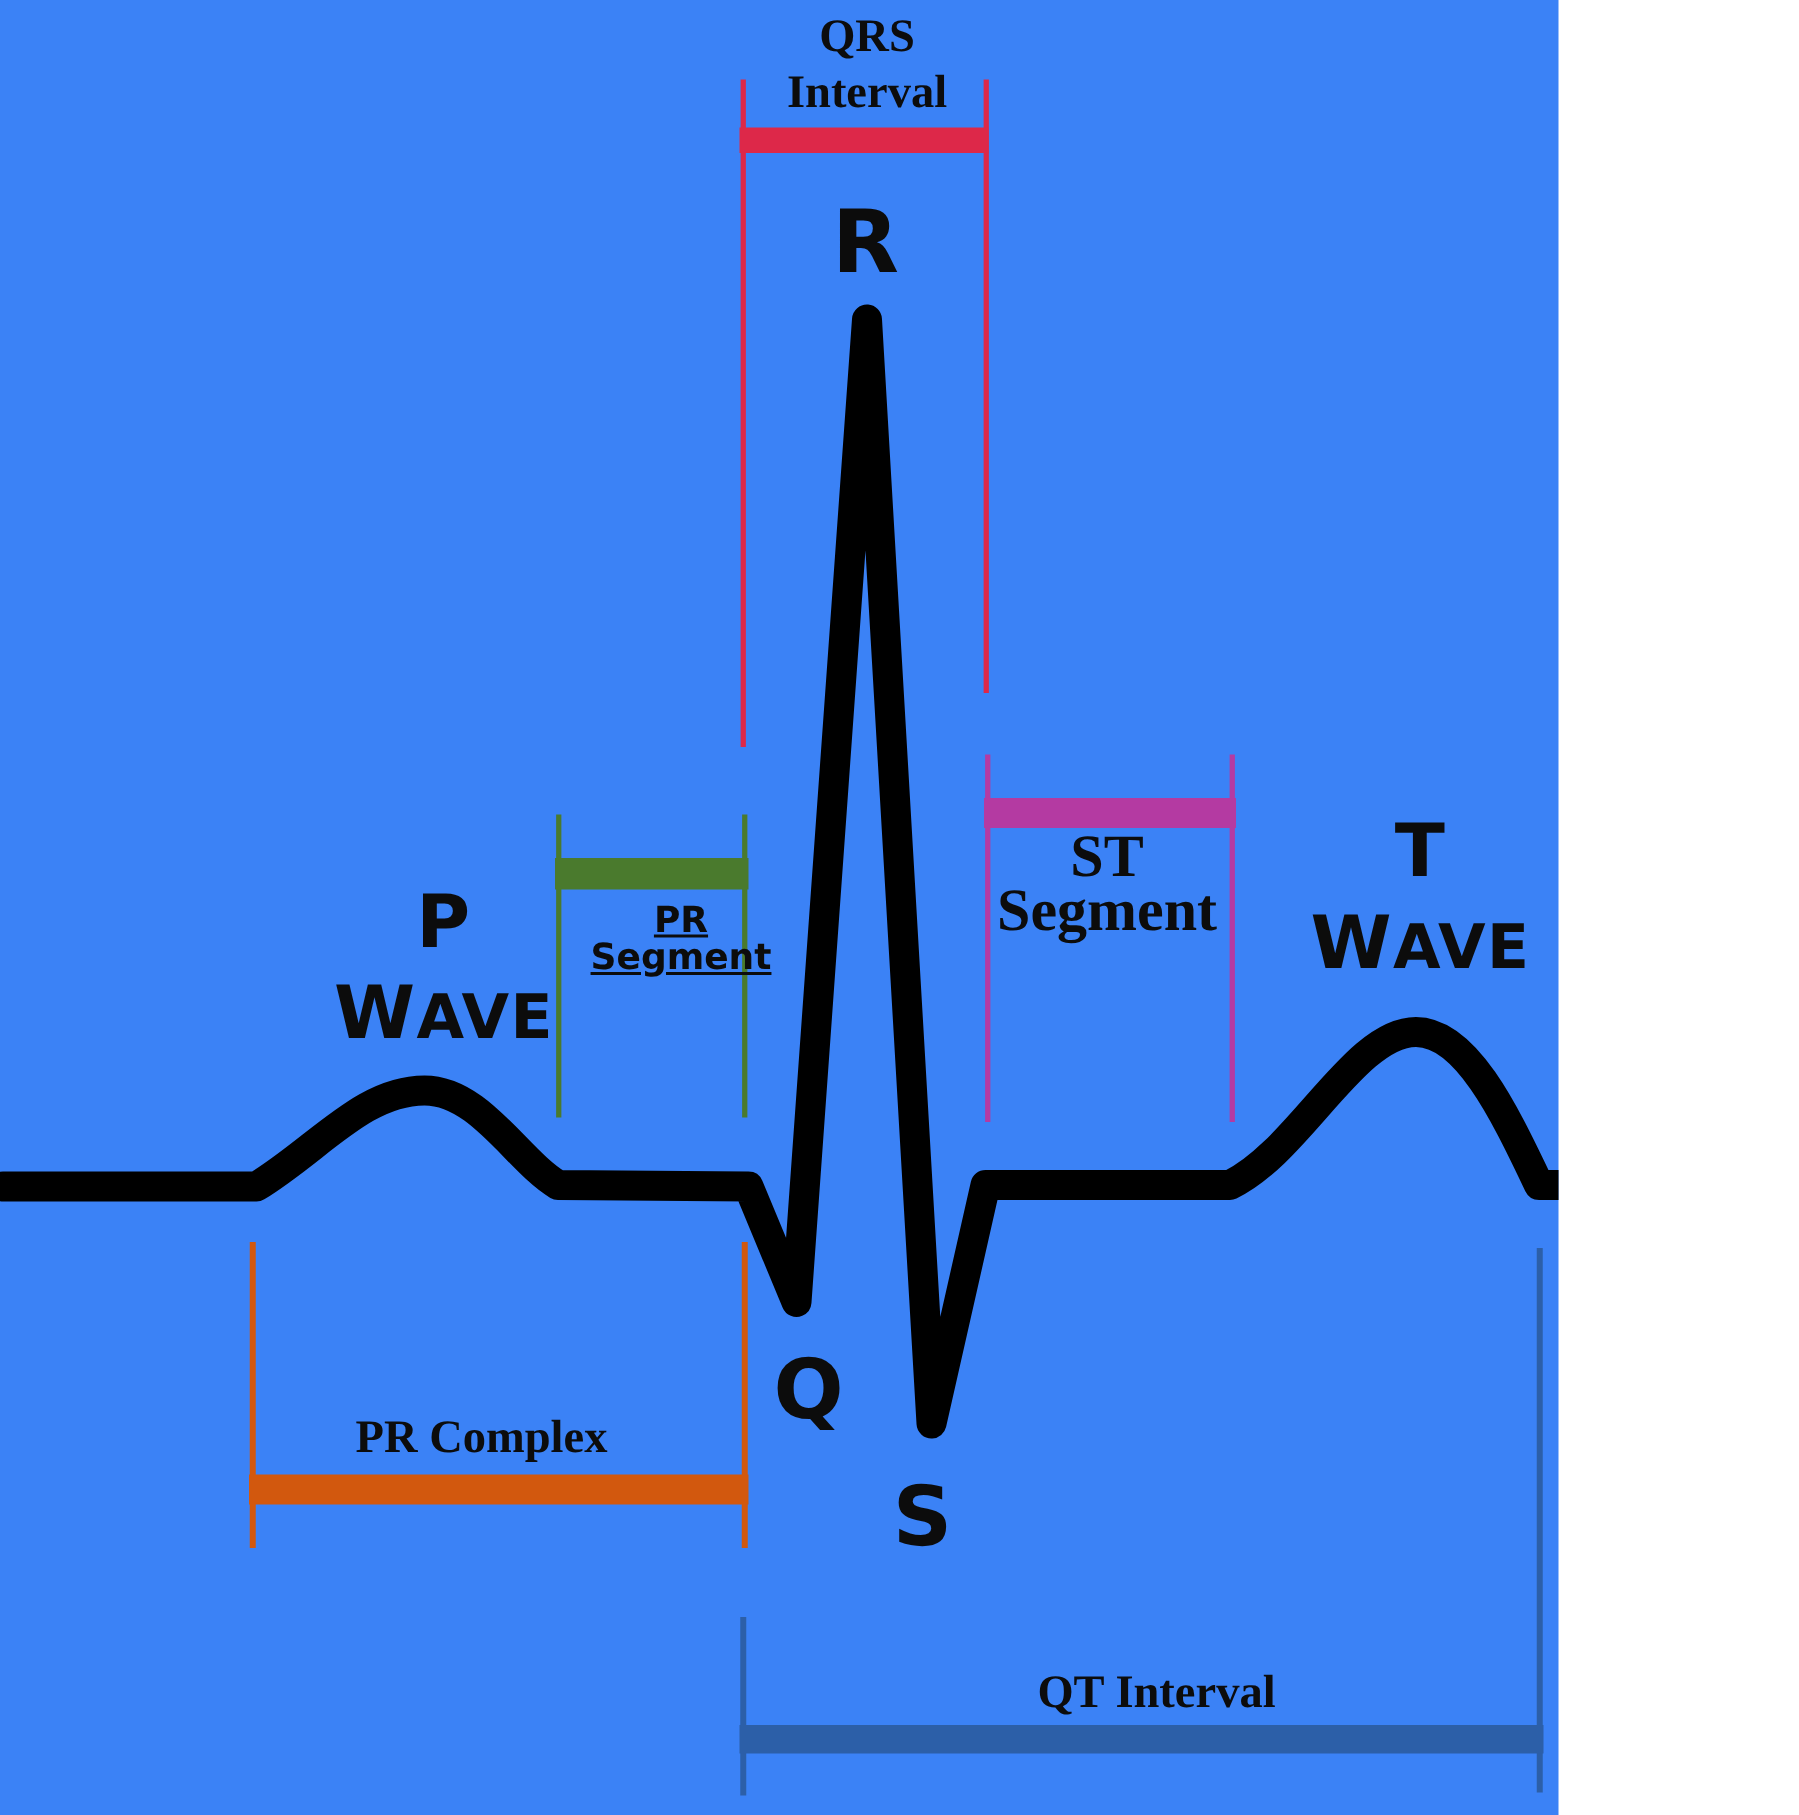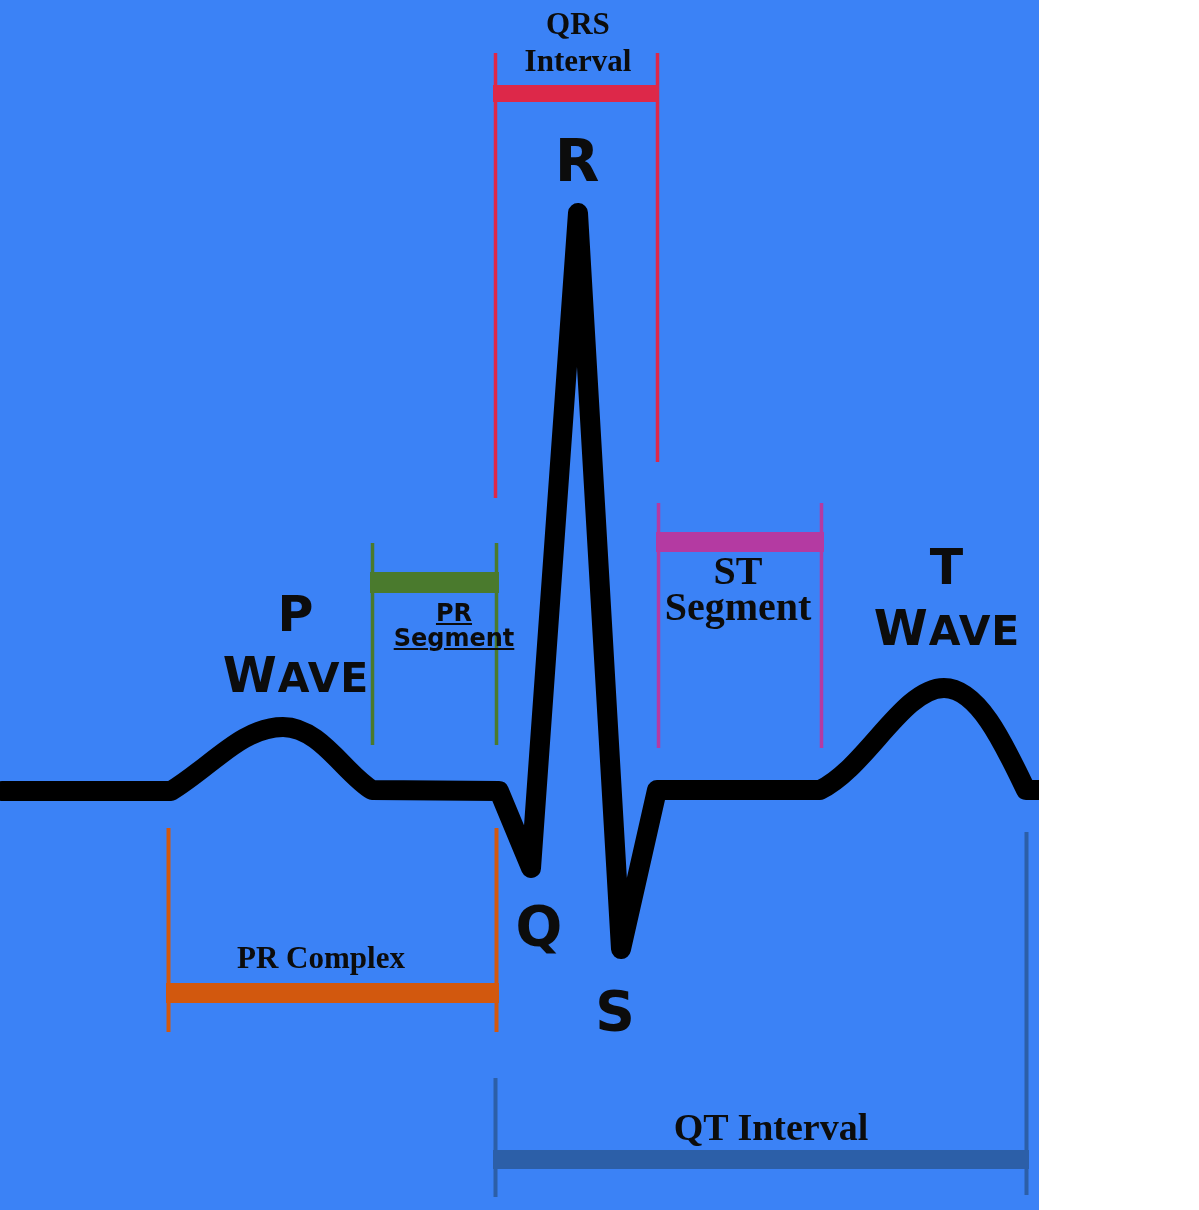--- a/index.html
+++ b/index.html
@@ -27,21 +27,21 @@
   #q-label{left:539px;top:899px;font-size:55px;line-height:55px;}
   #s-label{left:615px;top:984px;font-size:55px;line-height:55px;}
 
   #p-wave-label{left:296px;top:584px;font-size:49px;line-height:61px;letter-spacing:1px;}
   #t-wave-label{left:947px;top:537px;font-size:49px;line-height:61px;letter-spacing:1px;}
   .smallcaps-rest{font-size:41px;}
 
   #pr-segment-label{left:454px;top:601px;font-size:24px;line-height:25px;text-decoration:underline;}
   #st-segment-label{left:738px;top:553px;font-size:40px;line-height:36px;}
   #pr-interval-label{left:321px;top:942px;font-size:31px;line-height:31px;}
-  #qt-interval-label{left:771px;top:1112px;font-size:38px;line-height:31px;}
+  #qt-interval-label{left:771px;top:1112px;font-size:31px;line-height:31px;}
 </style>
 </head>
 <body>
 
 <div id="stage">
 
   <svg id="diagram-svg" width="1199" height="1210" viewBox="0 0 1199 1210">
 
     <g>
       <line x1="495.5" y1="53" x2="495.5" y2="498" stroke-width="3.5" stroke="#dd2849"></line>

